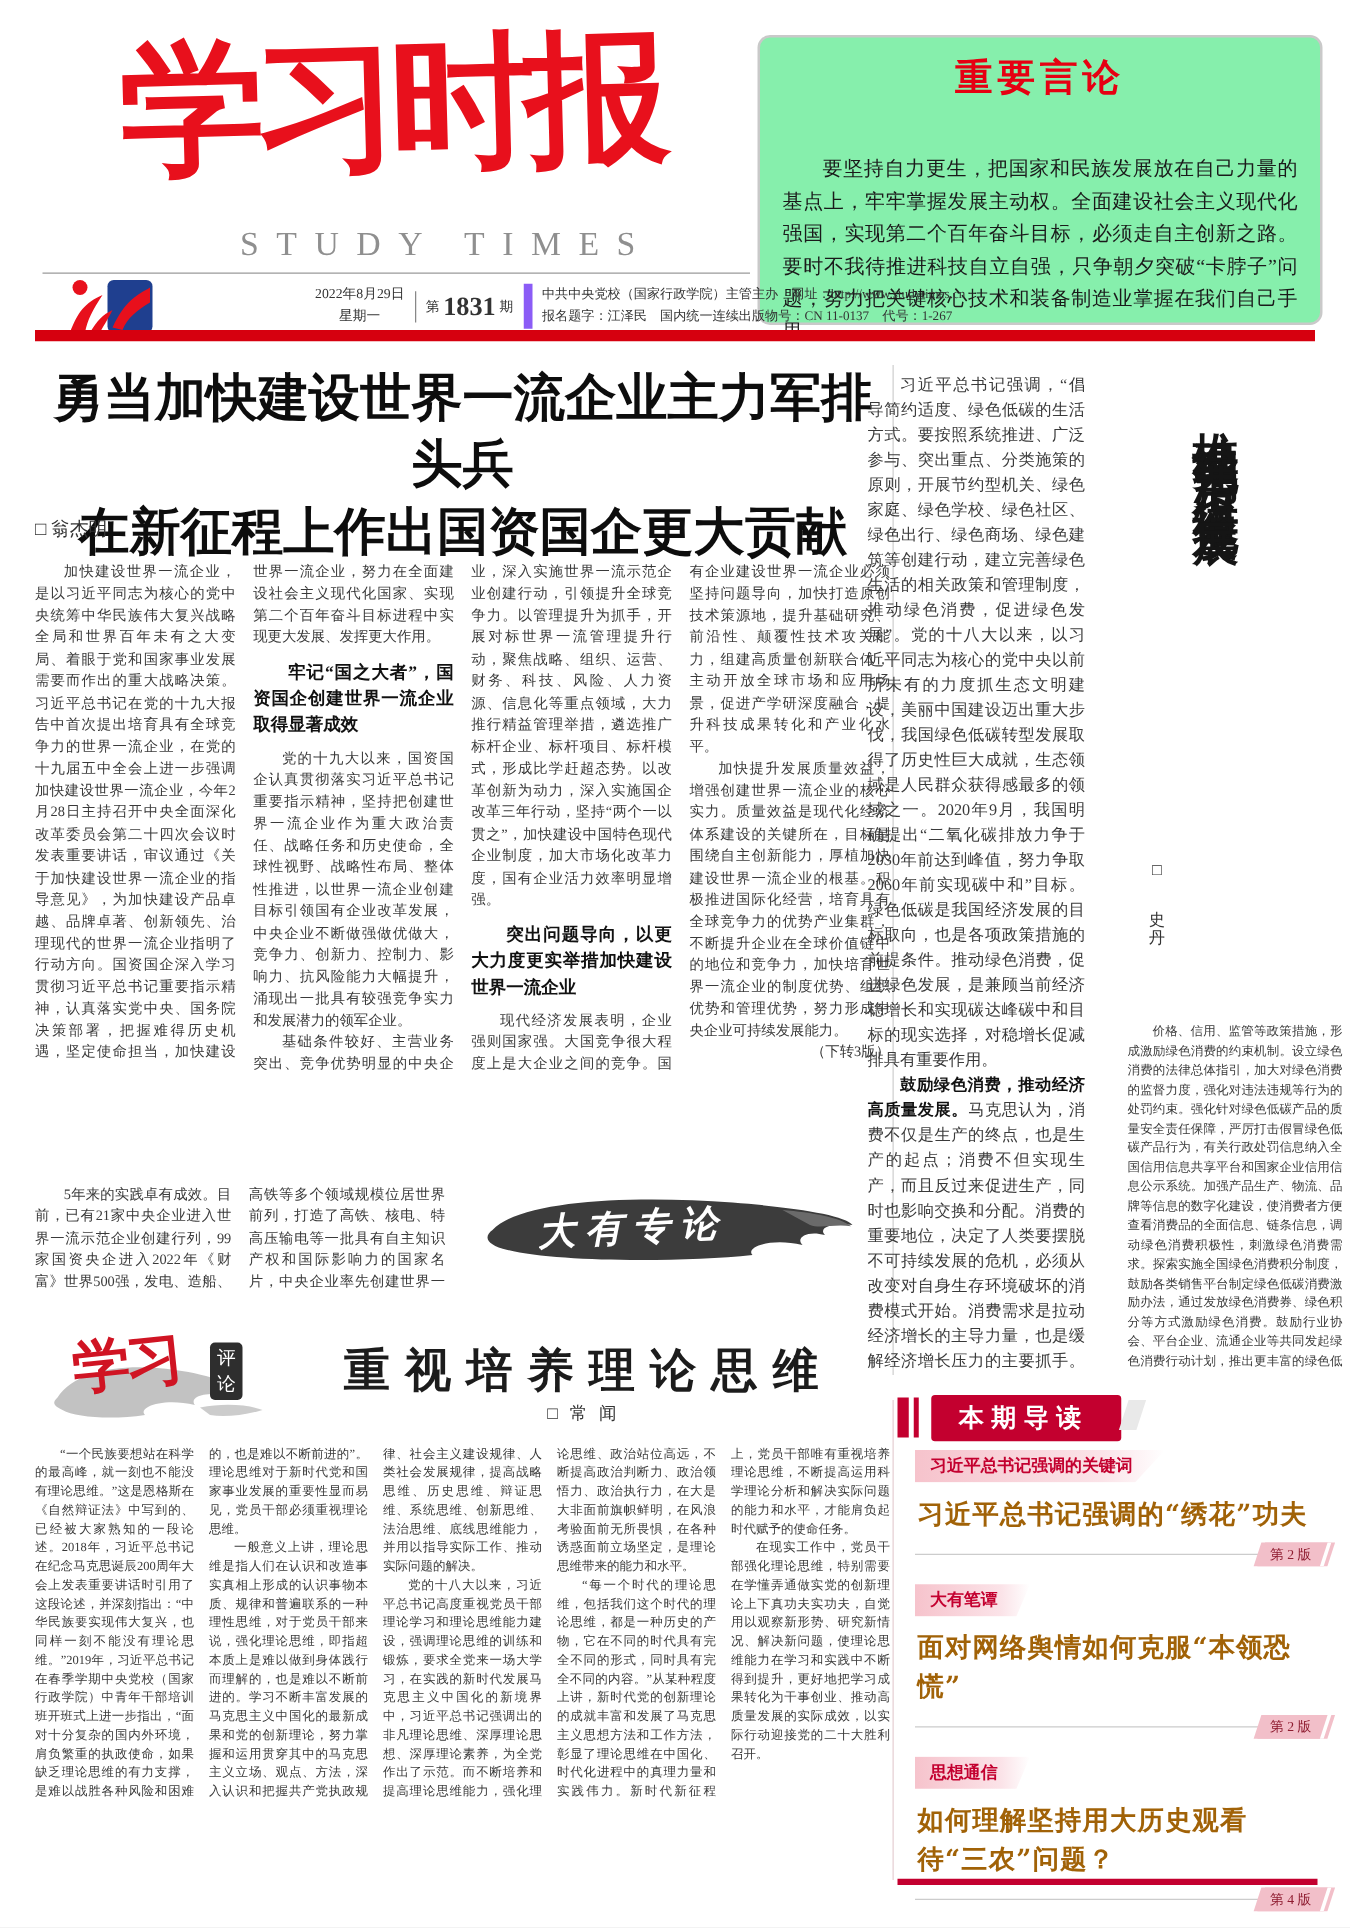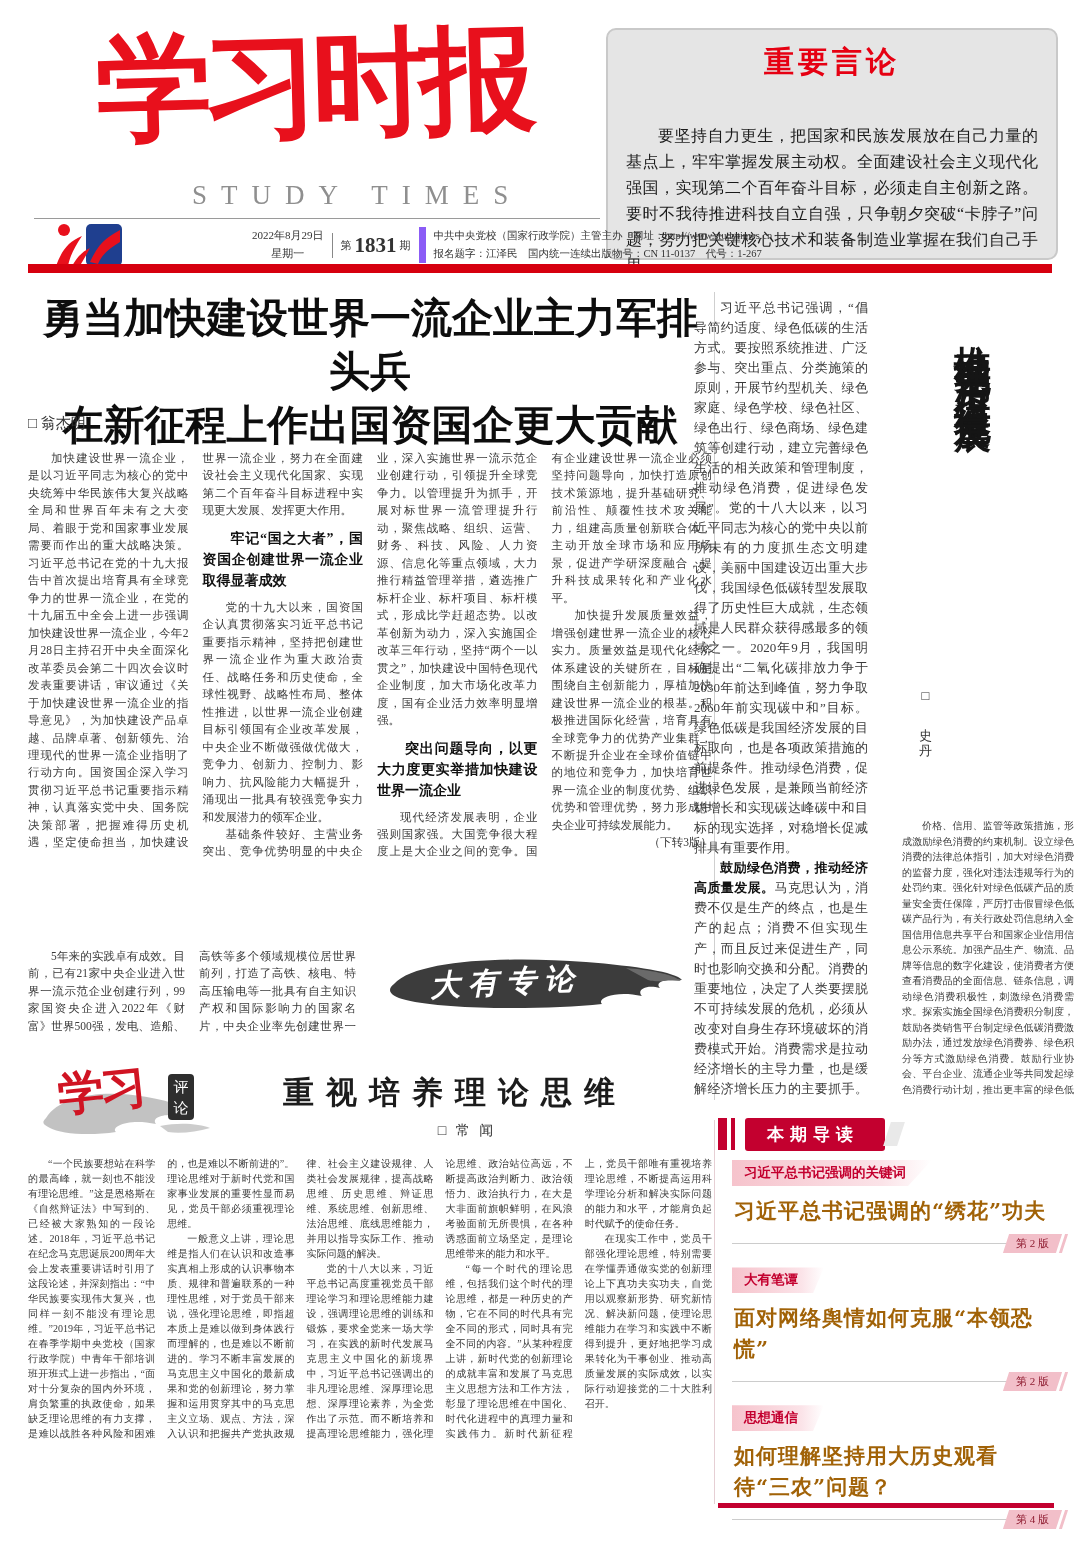--- a/index.html
+++ b/index.html
@@ -9,21 +9,21 @@
   
   .mast-title{position:absolute;left:96px;top:16px;width:500px;font-size:116px;line-height:1.15;
     color:#e8101c;font-weight:bold;font-family:"DejaVu Serif",serif;letter-spacing:-8px;
     transform:rotate(-1.5deg);white-space:nowrap;}
   .mast-sub{position:absolute;left:192px;top:180px;font-size:27px;letter-spacing:14px;color:#8f8f8f;
     font-family:"Liberation Serif",serif;white-space:nowrap;}
   .mast-line{position:absolute;left:34px;top:218px;width:566px;height:1px;background:#9a9a9a;}
 
   
   .quote-box{position:absolute;left:606px;top:28px;width:452px;height:232px;border:2px solid #c9c9c9;
-    border-radius:10px;background:#e5e5e5;padding:10px 18px 0 18px;box-sizing:border-box;}
+    border-radius:10px;background:#86efac;padding:10px 18px 0 18px;box-sizing:border-box;}
   .quote-title{text-align:center;color:#e60012;font-size:30px;font-weight:bold;
     font-family:"Liberation Sans",sans-serif;letter-spacing:4px;margin:2px 0 6px 0;}
   .quote-text{font-size:16px;line-height:1.62;text-align:justify;text-indent:2em;color:#1a1a1a;margin-top:40px;}
 
   
   .brand-logo{position:absolute;left:52px;top:222px;}
   .dateline{position:absolute;left:252px;top:224px;width:352px;height:42px;display:flex;align-items:center;
     font-size:11px;color:#333;}
   .dl-date{flex:0 0 auto;text-align:center;line-height:1.6;padding-right:8px;}
   .dl-issue{flex:0 0 auto;border-left:1px solid #888;padding:0 8px;display:flex;align-items:center;gap:3px;}
@@ -73,34 +73,34 @@
     font-size:10px;line-height:1.55;text-align:justify;color:#3a3a3a;overflow:hidden;}
   .green-bottom p{margin:0;text-indent:2em;}
 
   
   .comm-logo{position:absolute;left:40px;top:1058px;width:190px;height:94px;}
   .comm-logo svg{position:absolute;left:0;top:4px;}
   .comm-logo .xuexi{position:absolute;left:18px;top:2px;font-size:46px;font-weight:bold;color:#d01423;
     font-family:"DejaVu Serif",serif;transform:rotate(-6deg);letter-spacing:-3px;}
   .comm-logo .pinglun{position:absolute;left:128px;top:16px;width:26px;height:46px;background:#2e2e2e;
     border-radius:4px;color:#fff;font-size:15px;line-height:1.4;text-align:center;padding-top:3px;box-sizing:border-box;}
-  .comm-headline{position:absolute;left:220px;top:1072px;width:470px;text-align:center;
-    font-size:31px;font-weight:bold;color:#1c1c1c;letter-spacing:12px;font-family:"DejaVu Serif",serif;white-space:nowrap;}
+  .comm-headline{position:absolute;left:236px;top:1072px;width:470px;text-align:center;
+    font-size:37px;font-weight:bold;color:#1c1c1c;letter-spacing:12px;font-family:"DejaVu Serif",serif;white-space:nowrap;}
   .comm-byline{position:absolute;left:232px;top:1122px;width:470px;text-align:center;font-size:14px;color:#333;letter-spacing:3px;}
   .comm-body{position:absolute;left:28px;top:1156px;width:684px;height:378px;
     column-count:5;column-gap:12px;font-size:10px;line-height:1.5;text-align:justify;color:#3a3a3a;overflow:hidden;}
   .comm-body p{margin:0;text-indent:2em;}
 
   
   .digest{position:absolute;left:718px;top:1118px;width:344px;height:390px;}
   .digest-header{display:flex;align-items:center;height:32px;margin-bottom:10px;}
   .digest-bar1{width:9px;height:32px;background:#c3002f;margin-right:4px;}
   .digest-bar2{width:4px;height:32px;background:#c3002f;margin-right:10px;}
   .digest-tab{position:relative;background:#c3002f;color:#fff;font-family:"Liberation Sans",sans-serif;
-    font-weight:bold;font-size:17px;letter-spacing:6px;padding:5px 26px 5px 22px;border-radius:3px;}
+    font-weight:bold;font-size:20px;letter-spacing:6px;padding:5px 26px 5px 22px;border-radius:3px;}
   .digest-tab::after{content:"";position:absolute;right:-16px;top:4px;width:14px;height:24px;
     background:#e9e9e9;transform:skewX(-18deg);}
   .digest-item{margin:4px 0 0 14px;}
   .digest-tag{display:inline-block;color:#c3002f;font-weight:bold;font-size:13.5px;
     font-family:"Liberation Sans",sans-serif;padding:4px 26px 4px 12px;
     background:linear-gradient(90deg,#f6c3cc 0%,#fbe3e8 75%,rgba(255,255,255,0) 100%);
     clip-path:polygon(0 0,100% 0,88% 100%,0 100%);}
   .digest-title{font-size:21px;font-weight:bold;color:#a16207;font-family:"DejaVu Serif",serif;
     line-height:1.45;margin:10px 2px 8px 2px;letter-spacing:1px;}
   .digest-pageline{display:flex;align-items:center;margin:2px 0 14px 0;}

